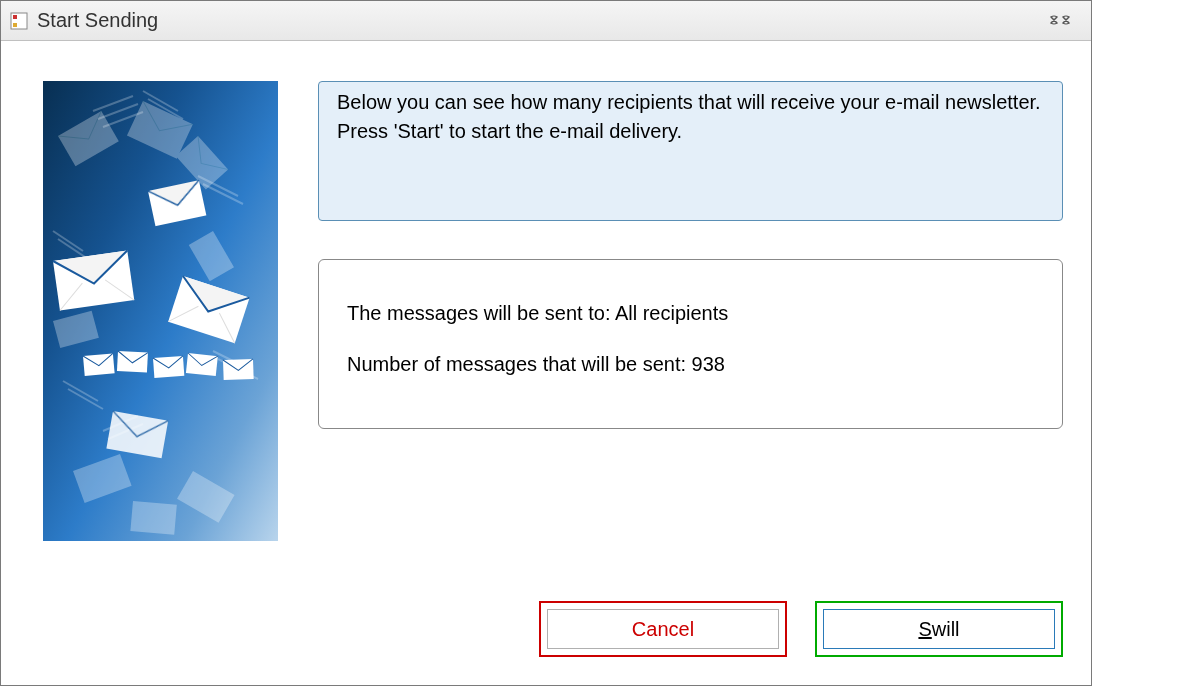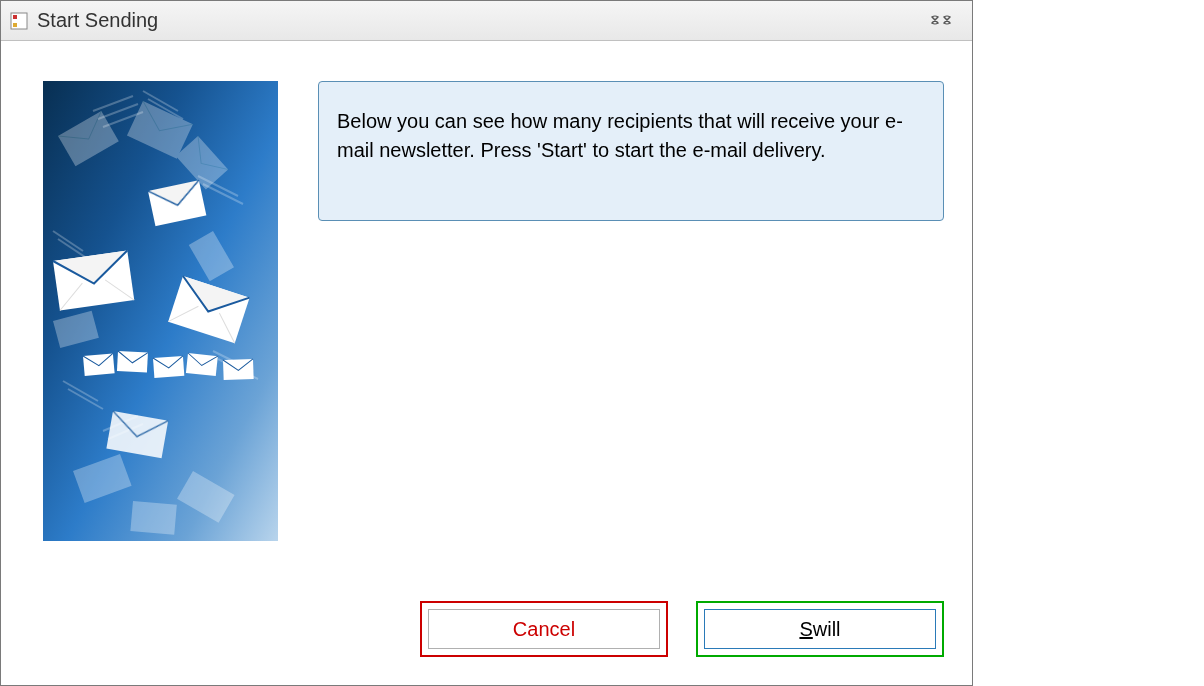--- a/index.html
+++ b/index.html
@@ -10,21 +10,21 @@
     
     body {
       font-family: "Segoe UI", Tahoma, Arial, sans-serif;
       background: #ffffff;
       width: 1204px;
       height: 686px;
       overflow: hidden;
     }
     
     .window {
-      width: 973px;
+      width: 1092px;
       height: 686px;
       border: 1px solid #7a7a7a;
       background: #ffffff;
     }
     
     .titlebar {
       height: 40px;
       background: linear-gradient(to bottom, #f5f5f5, #e8e8e8);
       border-bottom: 1px solid #c0c0c0;
       display: flex;
@@ -81,21 +81,21 @@
     .main-content {
       flex: 1;
       display: flex;
       flex-direction: column;
     }
     
     .instruction-box {
       background: #e4eff9;
       border: 1px solid #5a8fb5;
       border-radius: 4px;
-      padding: 25px 18px;
+      padding: 6px 18px;
       min-height: 140px;
       font-size: 20px;
       color: #000000;
       line-height: 1.45;
     }
     
     .info-box {
       margin-top: 38px;
       border: 1px solid #888;
       border-radius: 6px;
@@ -284,20 +284,32 @@
           <path d="M0 0 L28 21 L56 0" stroke="#1a5a9e" stroke-width="1.5" fill="none" opacity="0.85"></path>
         </g>
       </svg>
     </div>
 
     <div class="main-content">
       <div class="instruction-box">
         <span>Below you can see how many recipients that will receive your e-mail newsletter. Press 'Start' to start the e-mail delivery.</span>
       </div>
 
+      <div class="info-box">
+        <div class="info-line">
+          <span>The messages will be sent to:</span>
+          <span> </span>
+          <span>All recipients</span>
+        </div>
+        <div>
+          <span>Number of messages that will be sent:</span>
+          <span> </span>
+          <span>938</span>
+        </div>
+      </div>
     </div>
 
     <div class="button-row">
       <div class="btn-wrapper cancel-wrapper">
         <button class="btn cancel">Cancel</button>
       </div>
       <div class="btn-wrapper start-wrapper">
         <button class="btn start">
             <span style="text-decoration:underline;">S</span>
             <span id="start-rest">will</span>

